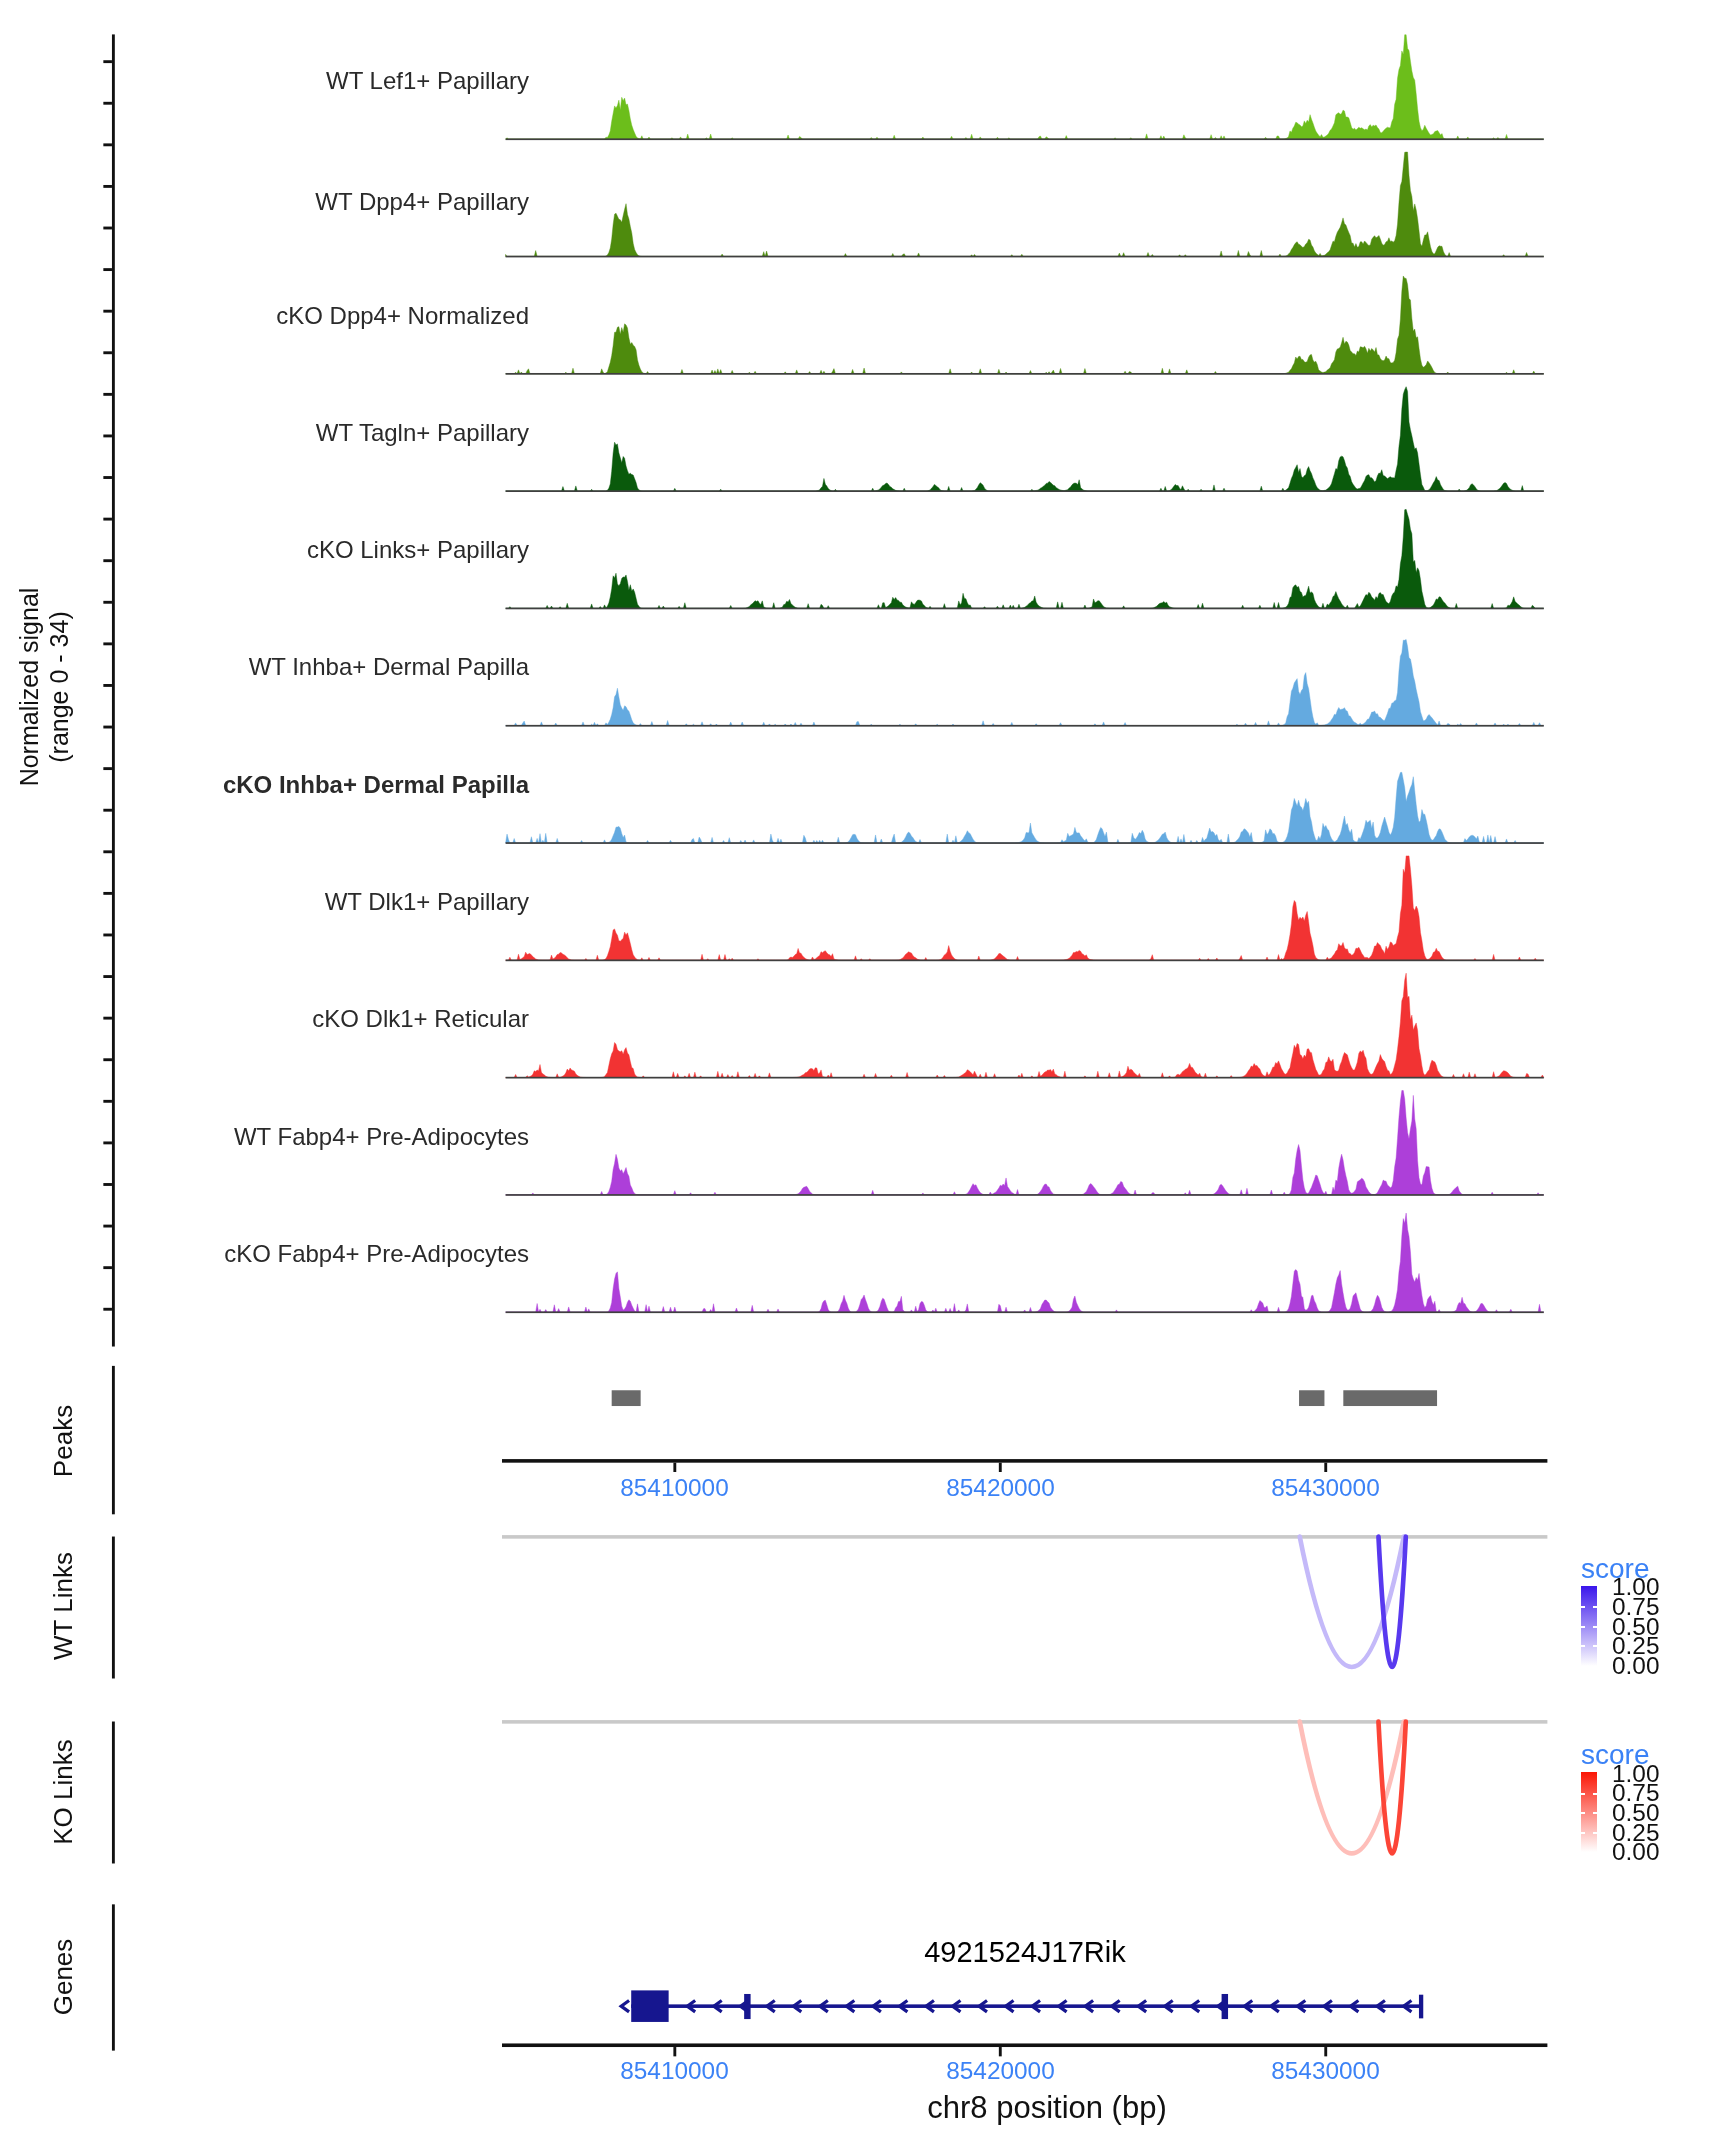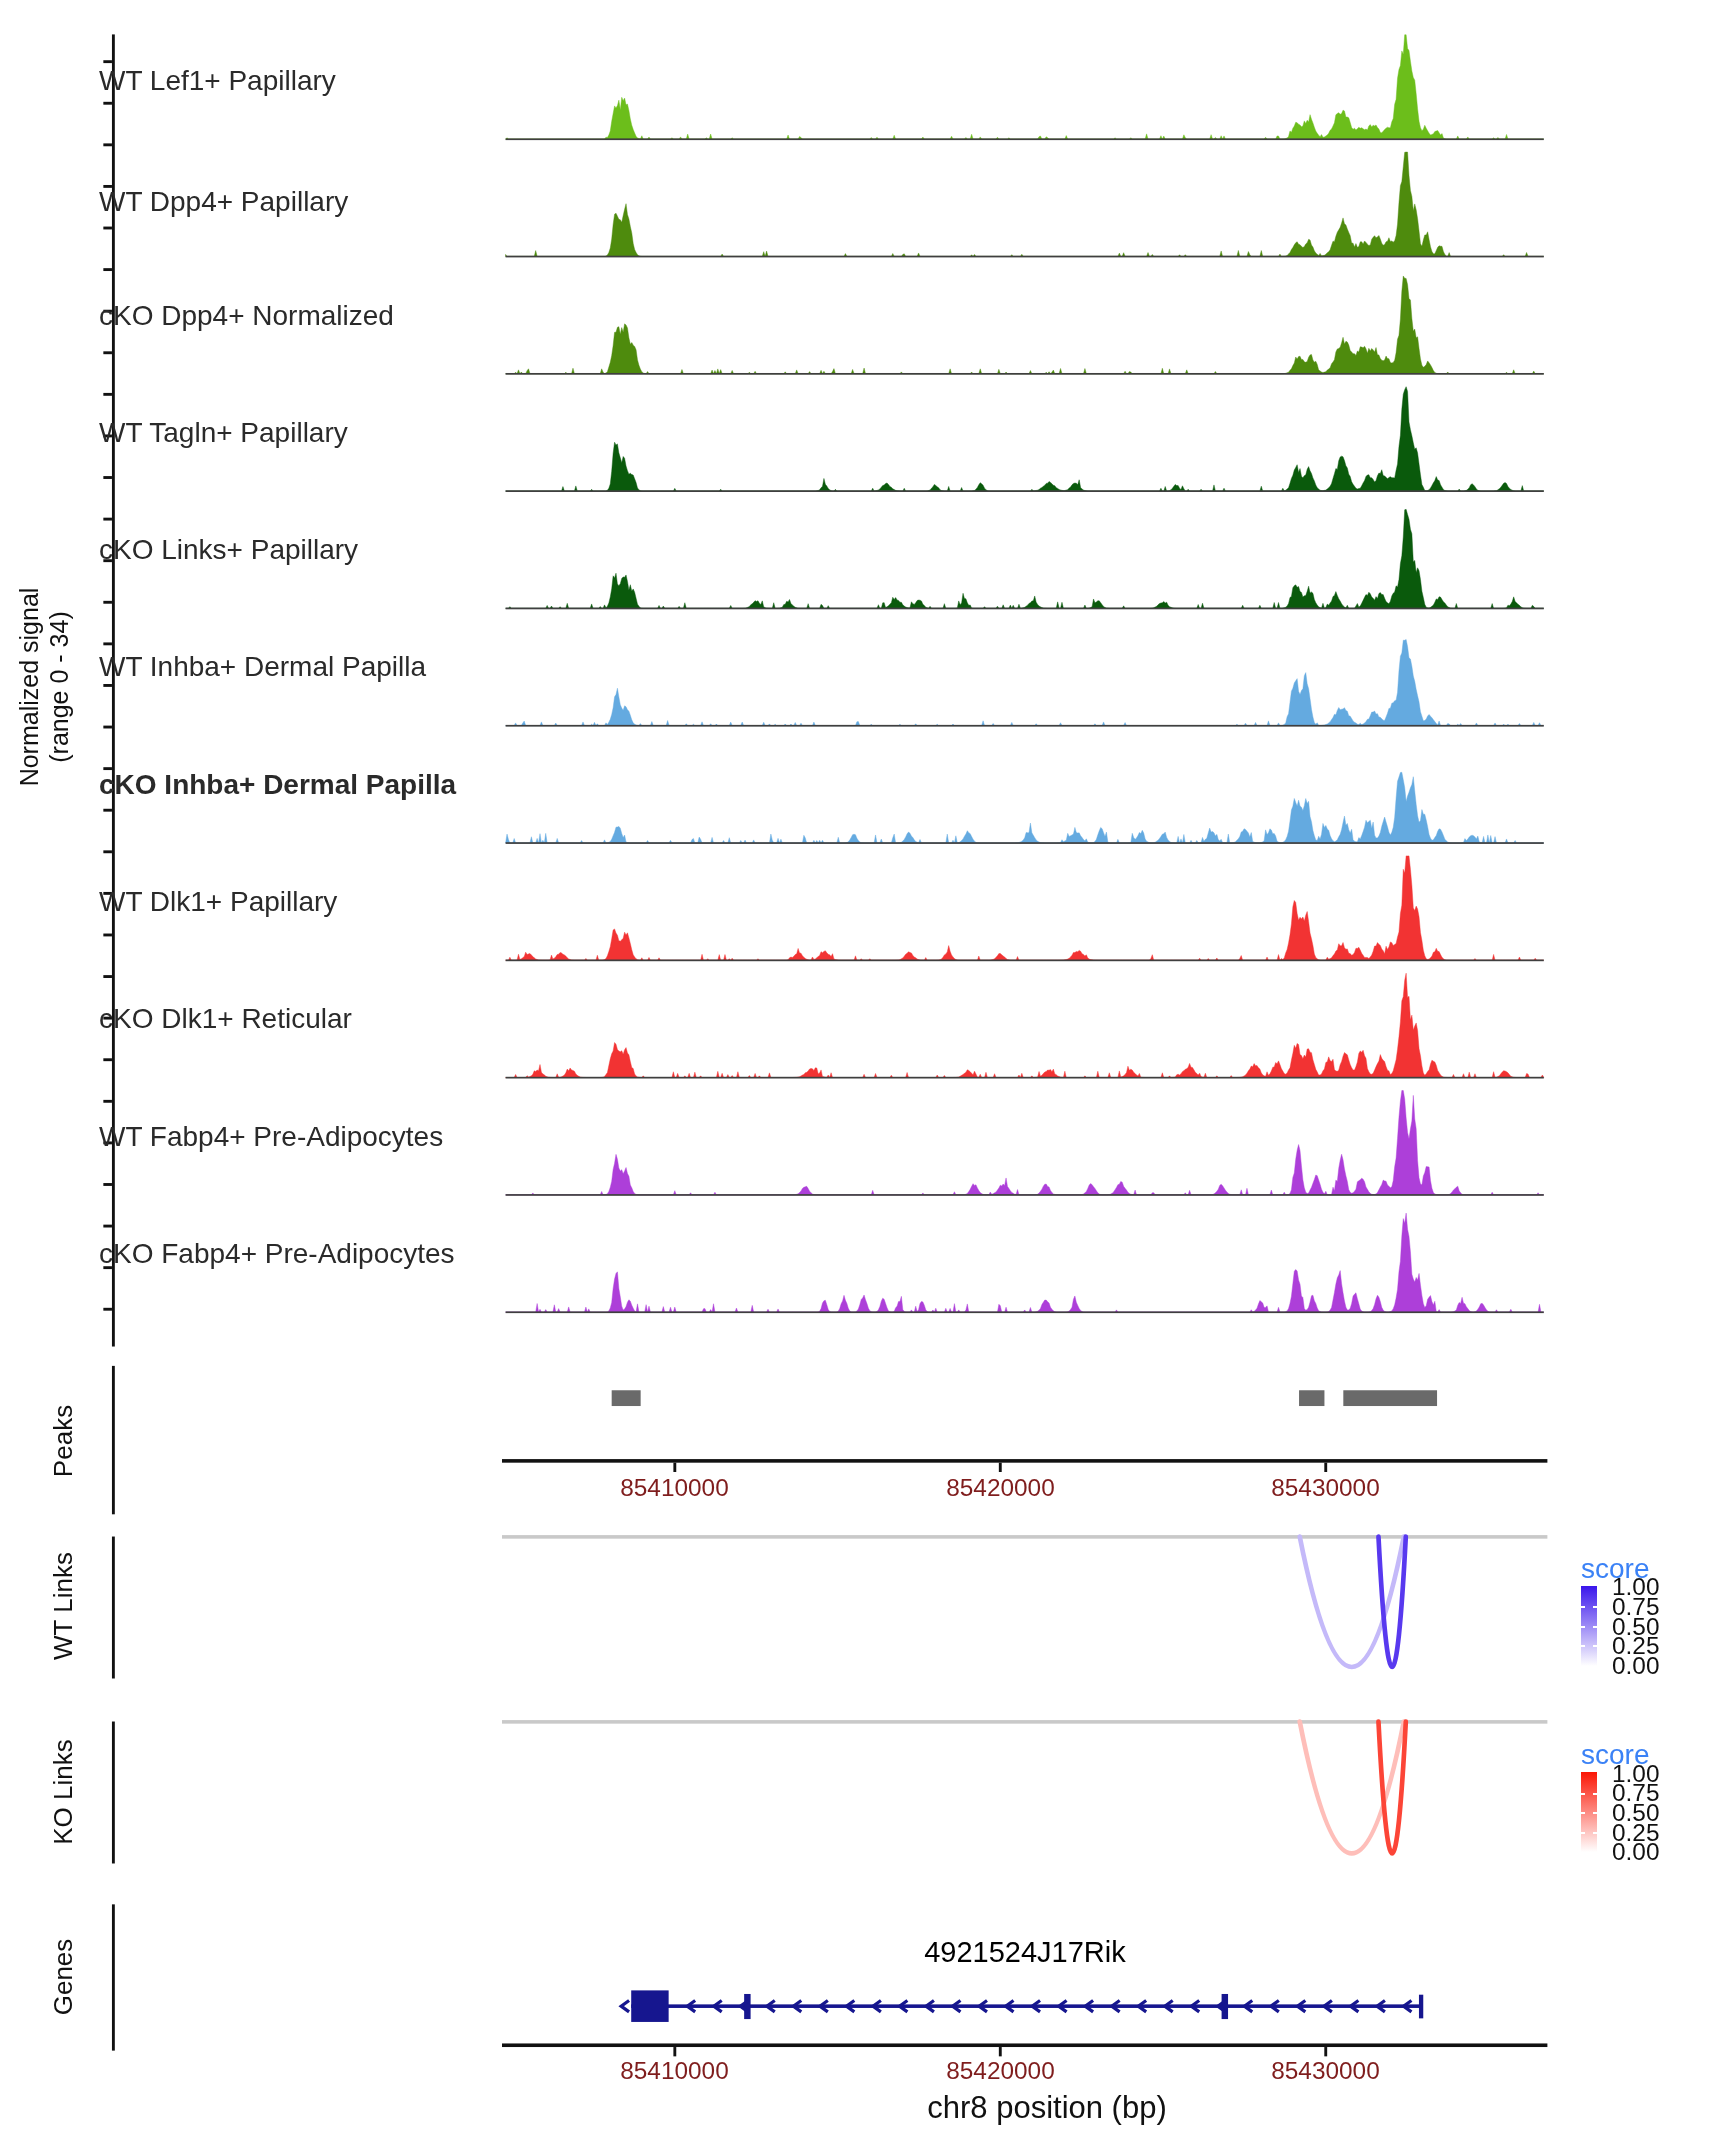--- a/index.html
+++ b/index.html
@@ -1,22 +1,22 @@
 <!DOCTYPE html>
 <html style="font-size:11.5px"><head>
 <meta charset="utf-8">
 <style>
   html,body{margin:0;padding:0;background:#fff;}
   .fig{position:relative;width:1721px;height:2151px;background:#ffffff;
        font-family:"Liberation Sans",sans-serif;overflow:hidden;}
   .fig svg{position:absolute;left:0;top:0;}
   .rot{position:absolute;transform:translate(-50%,-50%) rotate(-90deg);
        white-space:nowrap;color:#111;text-align:center;}
-  .tick-lbl{position:absolute;width:215px;text-align:center;font-size:24.4px;color:#7f1d1d;}
-  .track-lbl{position:absolute;width:430px;text-align:left;font-size:28px;color:#2a2a2a;height:29px;line-height:29px;}
+  .tick-lbl{position:absolute;width:215px;text-align:center;font-size:24.4px;color:#3b82f6;}
+  .track-lbl{position:absolute;width:430px;text-align:right;font-size:24px;color:#2a2a2a;height:29px;line-height:29px;}
   .legend-title{position:absolute;font-size:28px;color:#3b82f6;}
   .legend-bar{position:absolute;width:16px;height:80px;}
   .legend-tick{position:absolute;font-size:24.4px;color:#111;height:26px;line-height:26px;}
   .axis-title{position:absolute;width:574px;text-align:center;font-size:31px;color:#111;}
   .gene-name{position:absolute;width:430px;text-align:center;font-size:29px;color:#000;}
 </style>
 </head>
 <body>
 
 <div class="fig">

